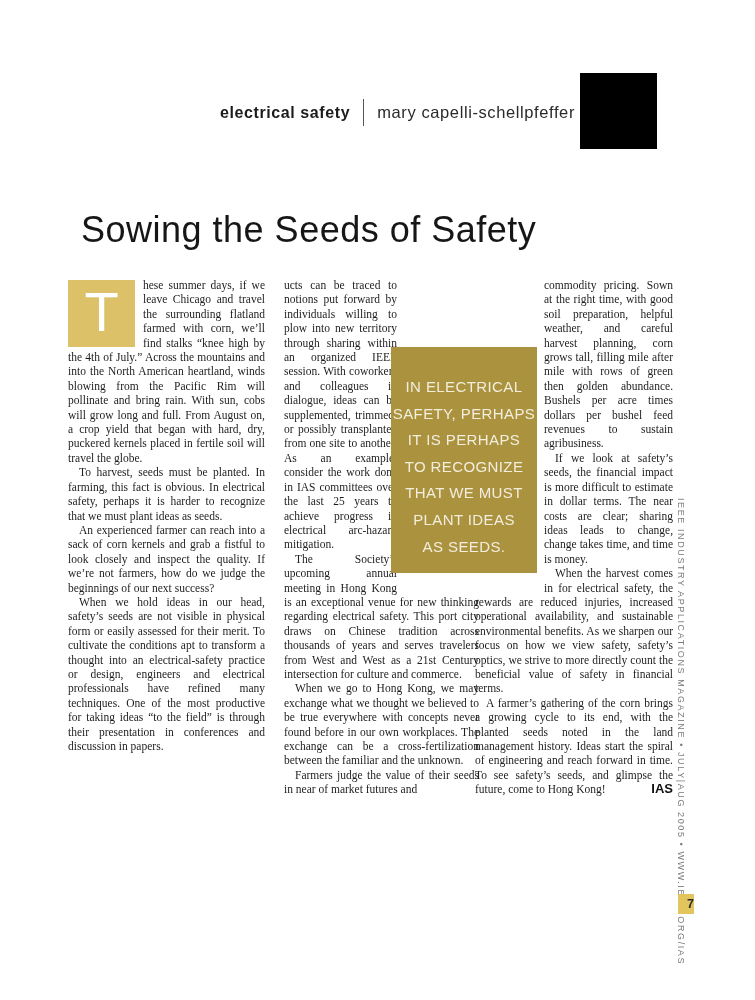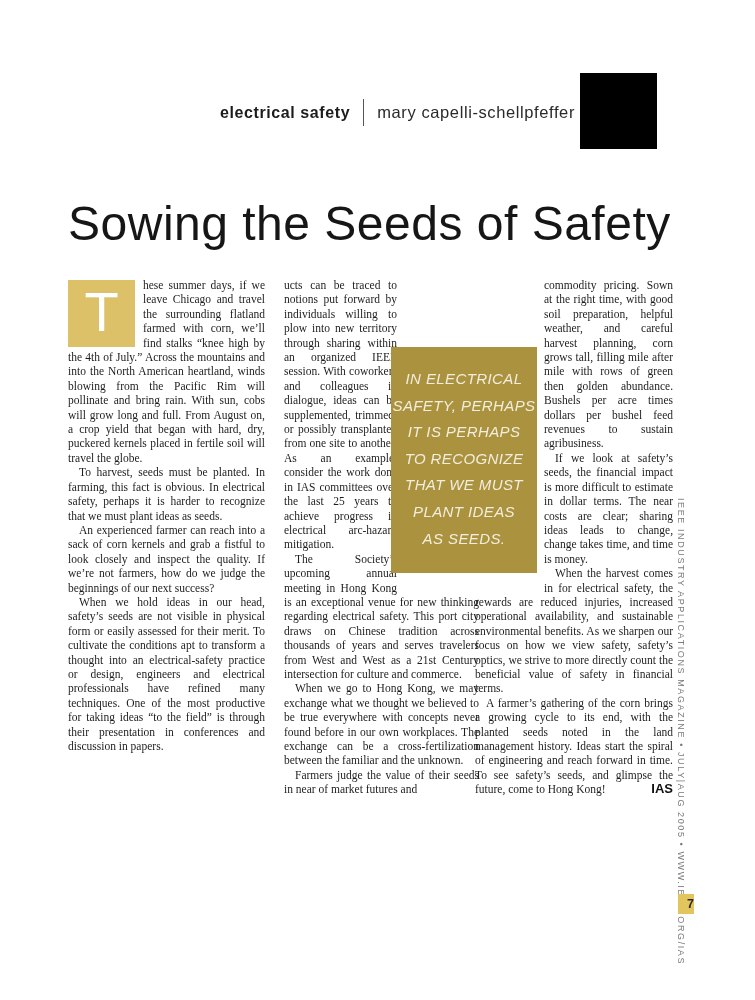--- a/index.html
+++ b/index.html
@@ -22,23 +22,23 @@
   .kicker .section{font-weight:bold;font-size:16px;letter-spacing:.6px;}
   .kicker .sep{
     display:inline-block;width:1px;height:27px;background:#555;
     margin:0 13px;vertical-align:-8px;
   }
   .kicker .author{font-weight:normal;font-size:16.5px;letter-spacing:.6px;color:#2a2a2a;}
   .black-box{position:absolute;left:580px;top:73px;width:77px;height:76px;background:#000;}
 
   
   .title{
-    position:absolute;left:68px;top:196px;margin:0;
+    position:absolute;left:68px;top:196px;margin:13px;
     font-family:"Liberation Sans",sans-serif;
-    font-weight:400;font-size:48px;letter-spacing:.5px;
+    font-weight:400;font-size:36px;letter-spacing:.5px;
     color:#161616;
   }
 
   
   .col{
     position:absolute;top:278px;
     font-size:11.5px;line-height:14.4px;
     text-align:justify;color:#1d1d1d;
   }
   .col1{left:68px;width:197px;}
@@ -68,21 +68,21 @@
   }
 
   
   .pullquote{
     position:absolute;left:391px;top:347px;width:146px;height:226px;
     background:var(--gold_dark);
     color:#f2eedd;
     font-family:"Liberation Sans",sans-serif;
     font-size:15px;line-height:26.6px;letter-spacing:.4px;
     text-align:center;
-    box-sizing:border-box;padding-top:19px;font-style:italic;
+    box-sizing:border-box;padding-top:27px;
   }
 
   
   .rail-text{
     position:absolute;left:676px;top:498px;
     writing-mode:vertical-rl;text-orientation:mixed;
     font-family:"Liberation Sans",sans-serif;
     font-size:9px;letter-spacing:1.6px;color:#7a7a7a;
     white-space:nowrap;
   }

